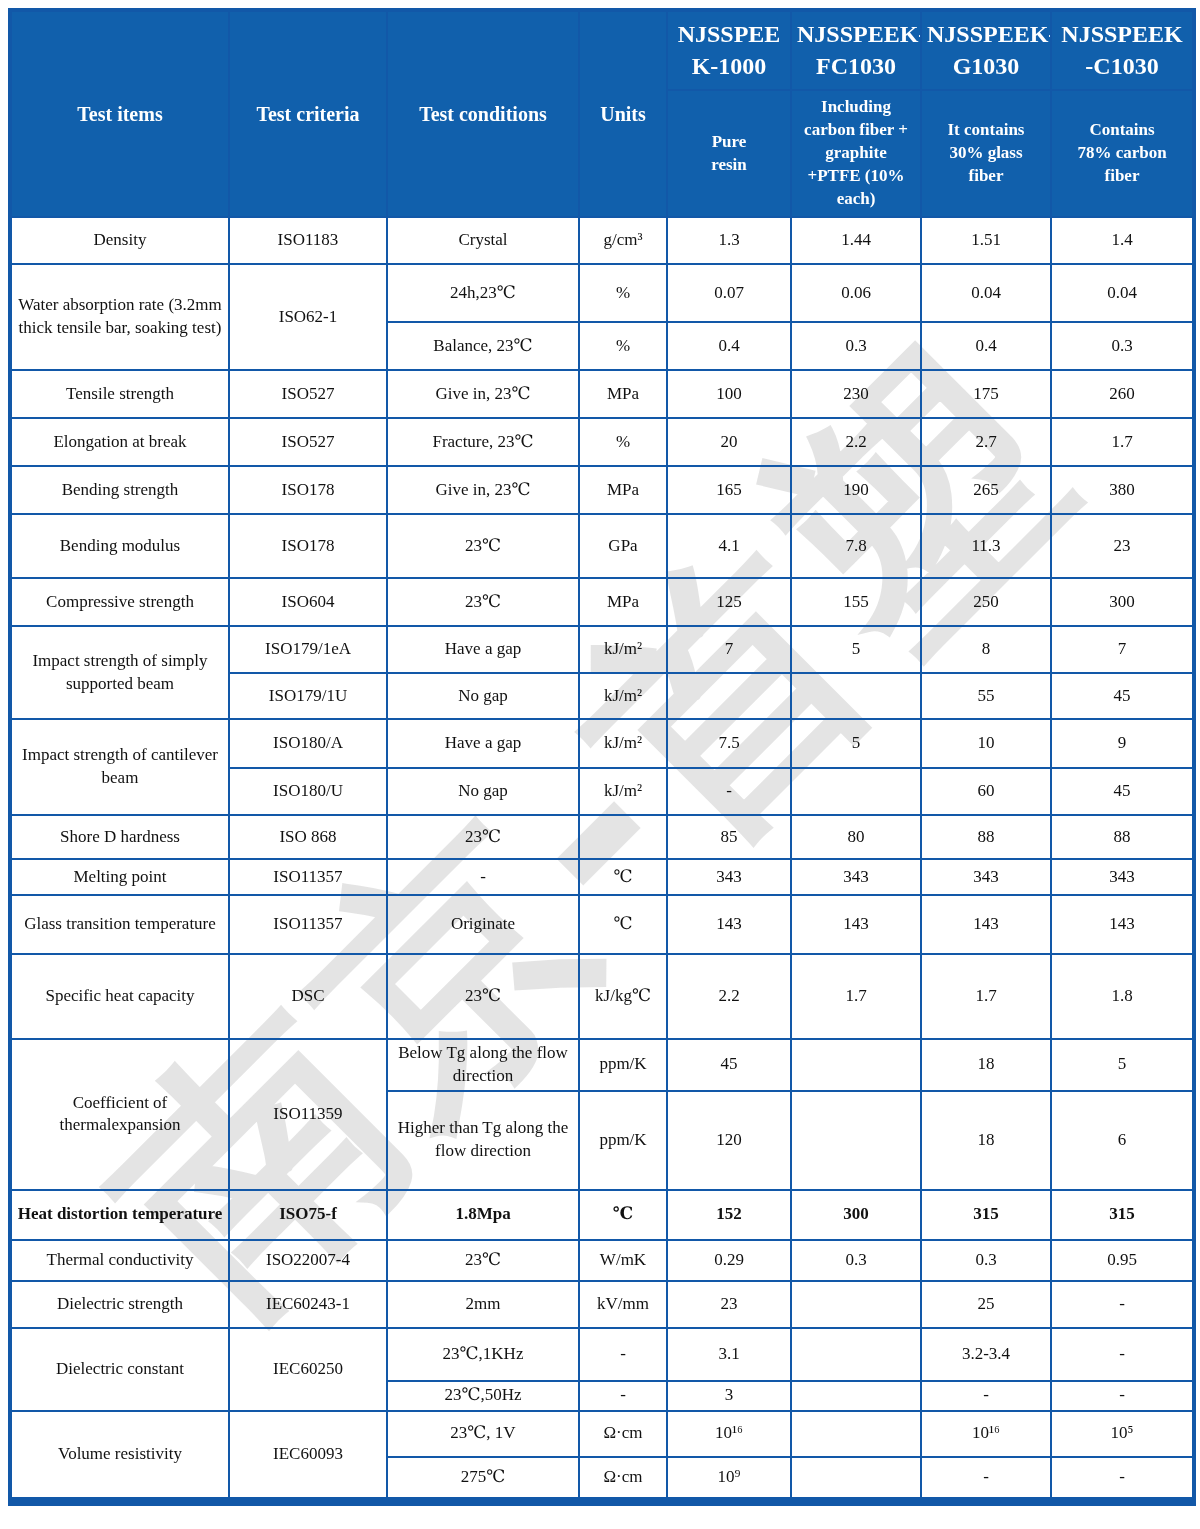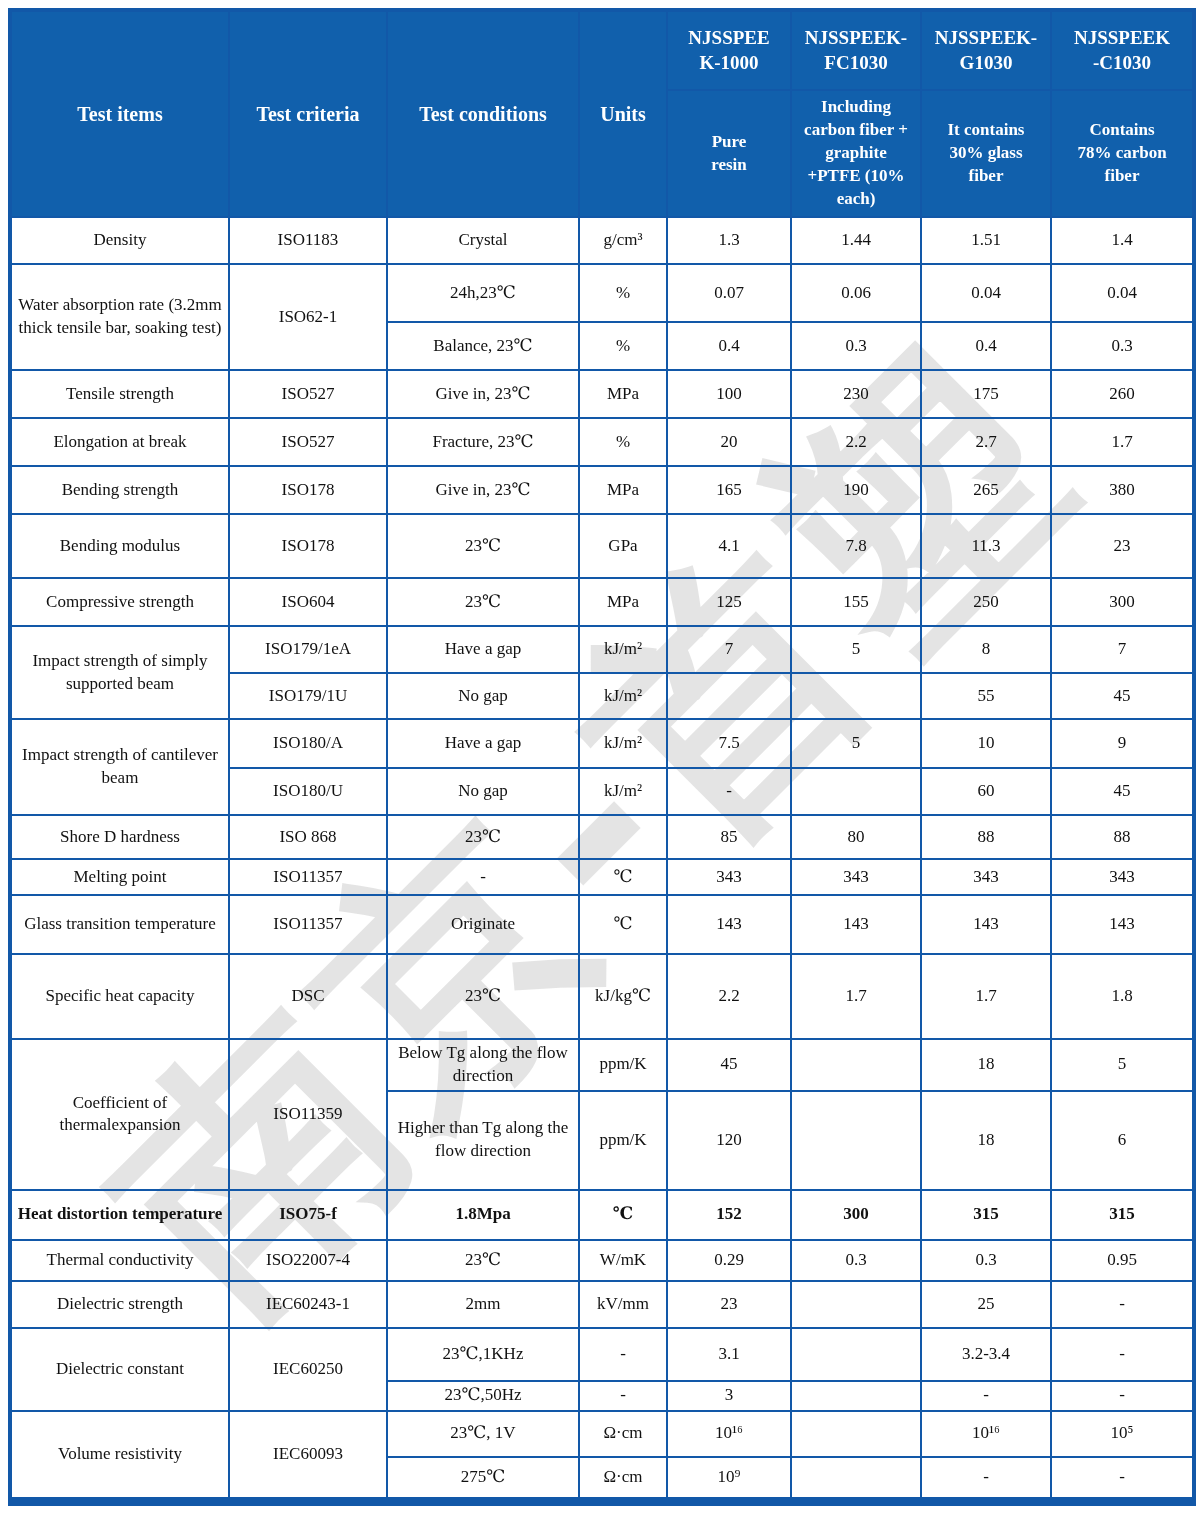--- a/index.html
+++ b/index.html
@@ -34,21 +34,21 @@
   th,td{
     border:2px solid var(--border);
     text-align:center;vertical-align:middle;
     padding:2px 5px;overflow:hidden;
   }
   th{
     background:var(--header-bg);color:var(--header-text);
     font-weight:bold;font-size:20px;line-height:1.3;
     white-space:pre-line;
   }
-  th.product-name{font-size:19px;text-align:center;}
+  th.product-name{font-size:24px;text-align:center;}
   th.product-desc{font-size:17px;line-height:1.35;text-align:center;}
   td{
     font-size:17px;color:var(--body-text);
     line-height:1.35;background:transparent;
   }
   td.item-cell,td.criteria-cell,td.condition-cell,td.unit-cell,td.value-cell{font-size:17px;}
 </style>
 </head>
 <body>
 

